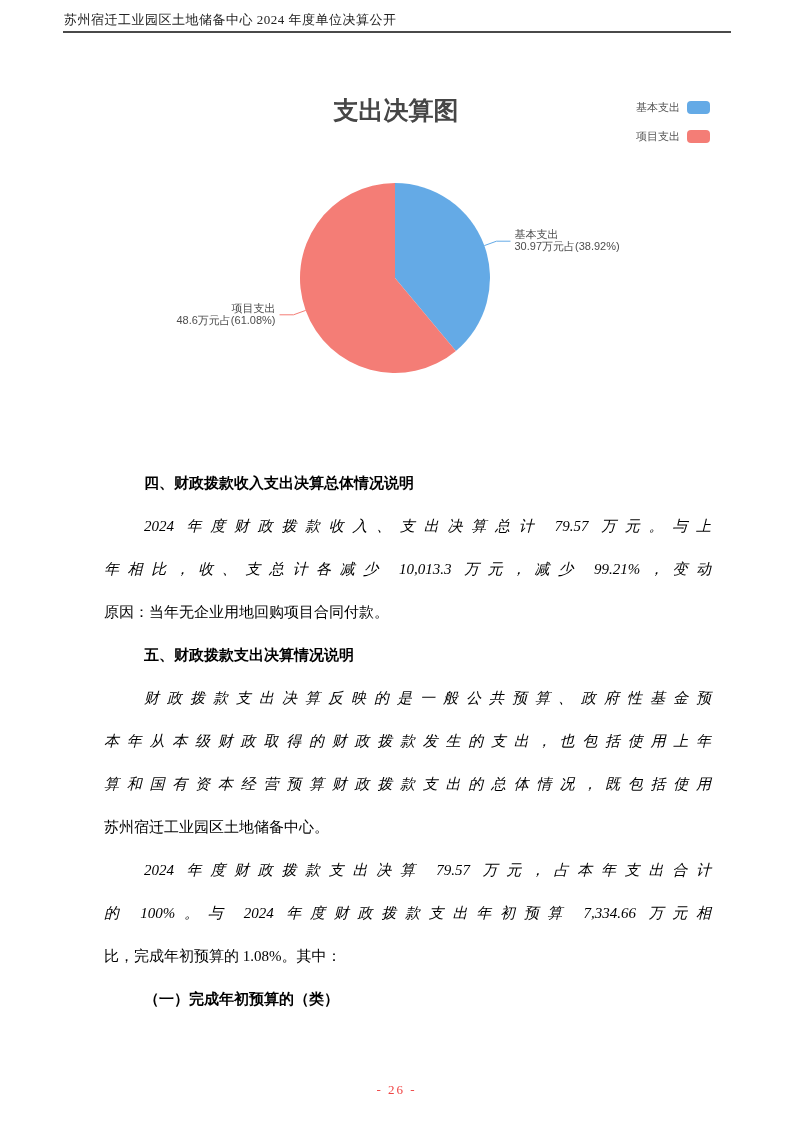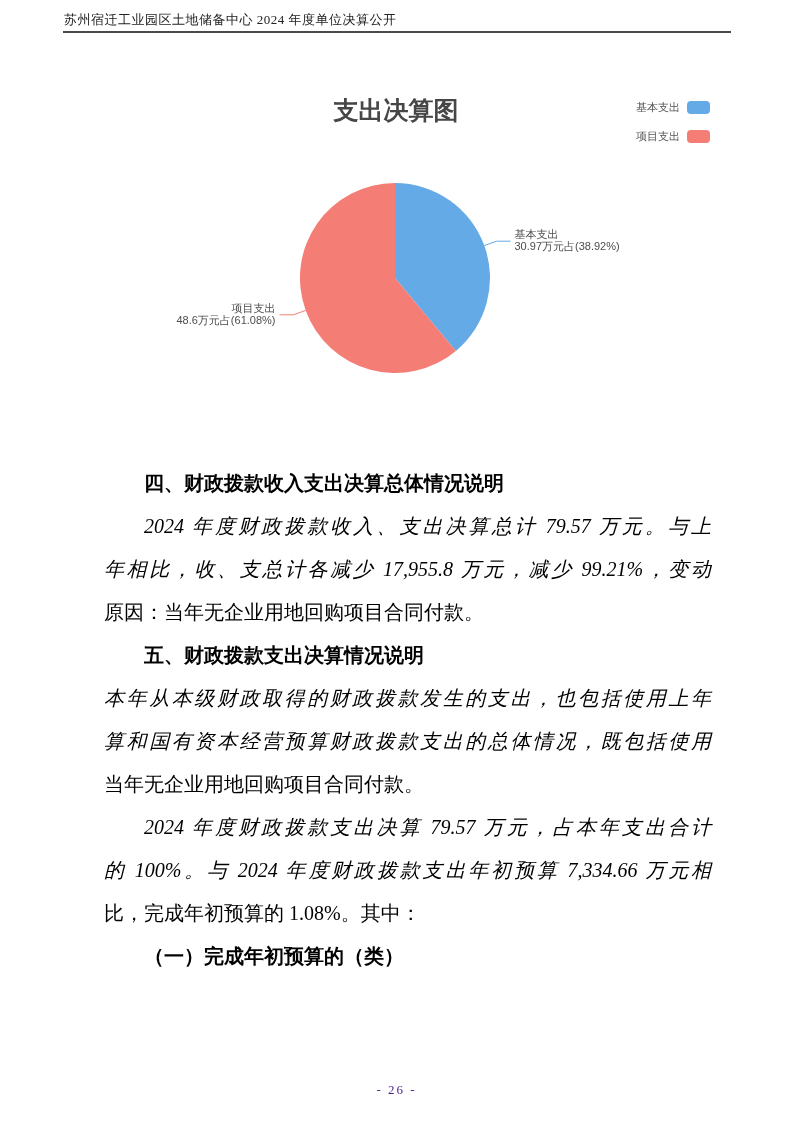--- a/index.html
+++ b/index.html
@@ -82,37 +82,37 @@
     font-size: 11px;
     fill: #4d4d4d;
   }
 
   
   .doc-body {
     position: absolute;
     left: 104px;
     top: 462px;
     width: 607px;
-    font-size: 20px;
+    font-size: 15px;
     line-height: 43px;
   }
   .line { width: 100%; }
   .line.justify { text-align: justify; text-align-last: justify; font-style: italic; }
   .line.indent { text-indent: 40px; }
   .line.heading { font-weight: bold; text-indent: 40px; }
 
   
   .footer {
     position: absolute;
     left: 0;
     right: 0;
     top: 1082px;
     text-align: center;
     font-size: 13px;
-    color: #4c1d95;
+    color: #ef4444;
     letter-spacing: 2px;
   }
 </style>
 </head>
 <body>
 
 <div class="page">
 
   <div class="header-title">苏州宿迁工业园区土地储备中心 2024 年度单位决算公开</div>
   <div class="header-rule"></div>
@@ -135,26 +135,27 @@
       </div>
       <div class="legend-row">
         <span class="legend-label">项目支出</span>
         <span class="legend-swatch" style="background: rgb(244, 125, 118);"></span>
       </div>
     </div>
 
   <div class="doc-body">
       <div class="line heading">四、财政拨款收入支出决算总体情况说明</div>
       <div class="line indent justify">2024 年度财政拨款收入、支出决算总计 79.57 万元。与上</div>
-      <div class="line justify">年相比，收、支总计各减少 17,955.8 万元，减少 99.21%，变动</div>
+      <div class="line justify">年相比，收、支总计各减少 10,013.3 万元，减少 99.21%，变动</div>
       <div class="line">原因：当年无企业用地回购项目合同付款。</div>
       <div class="line heading">五、财政拨款支出决算情况说明</div>
+      <div class="line indent justify">财政拨款支出决算反映的是一般公共预算、政府性基金预</div>
       <div class="line justify">本年从本级财政取得的财政拨款发生的支出，也包括使用上年</div>
       <div class="line justify">算和国有资本经营预算财政拨款支出的总体情况，既包括使用</div>
-      <div class="line">当年无企业用地回购项目合同付款。</div>
+      <div class="line">苏州宿迁工业园区土地储备中心。</div>
       <div class="line indent justify">2024 年度财政拨款支出决算 79.57 万元，占本年支出合计</div>
       <div class="line justify">的 100%。与 2024 年度财政拨款支出年初预算 7,334.66 万元相</div>
       <div class="line">比，完成年初预算的 1.08%。其中：</div>
       <div class="line heading">（一）完成年初预算的（类）</div>
     </div>
 
   <div class="footer">- 26 -</div>
 
 </div>
 

